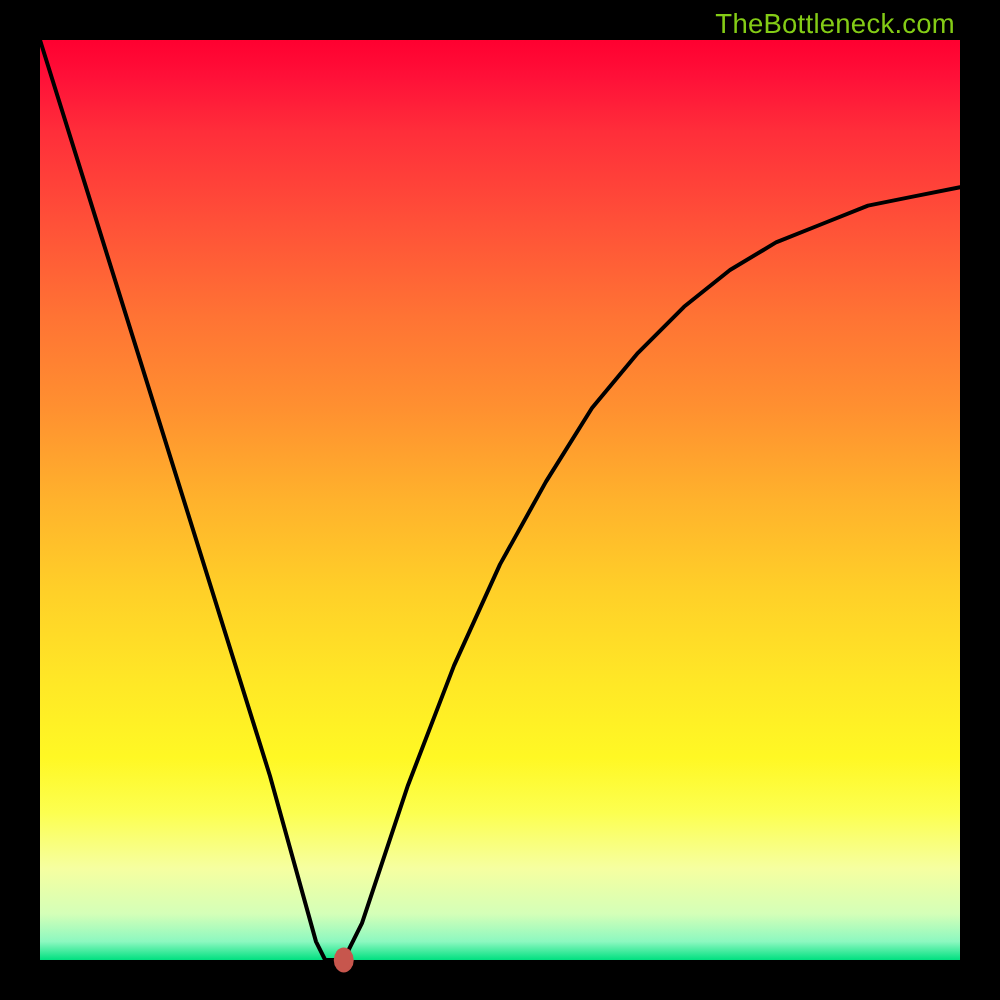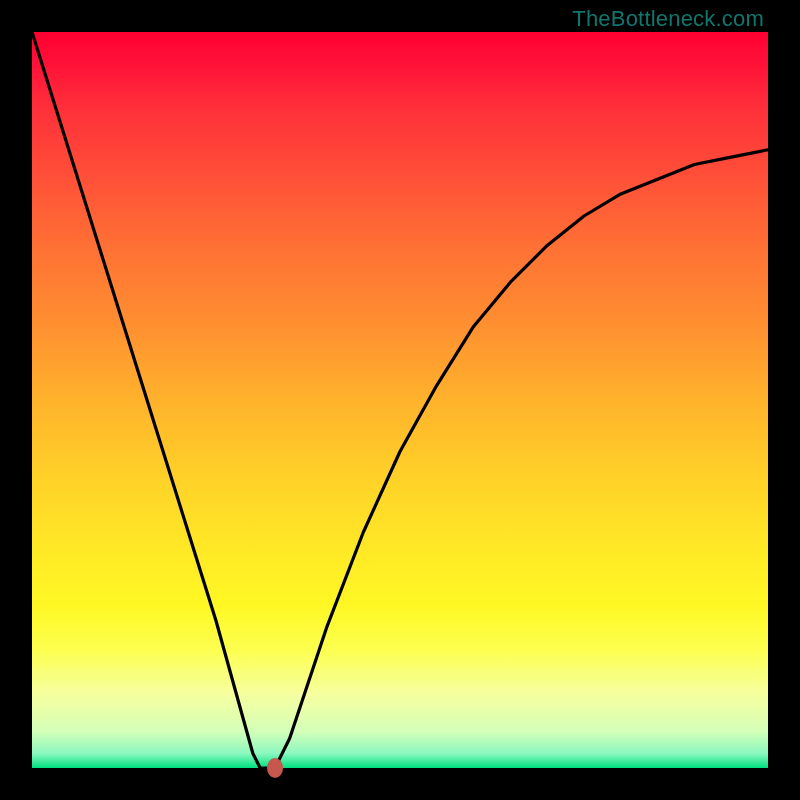--- a/index.html
+++ b/index.html
@@ -35,21 +35,21 @@
       #d4ffb8 95%,
       #8cf8c0 98%,
       #00e080 100%
     );
   }
 
   .watermark {
     position: absolute;
     top: 6px;
     right: 36px;
-    color: #0f766e;
+    color: #84cc16;
     font-size: 22px;
     letter-spacing: 0.2px;
   }
 
   svg.curve-layer {
     position: absolute;
     left: 0; top: 0;
     width: 100%; height: 100%;
     overflow: visible;
   }

